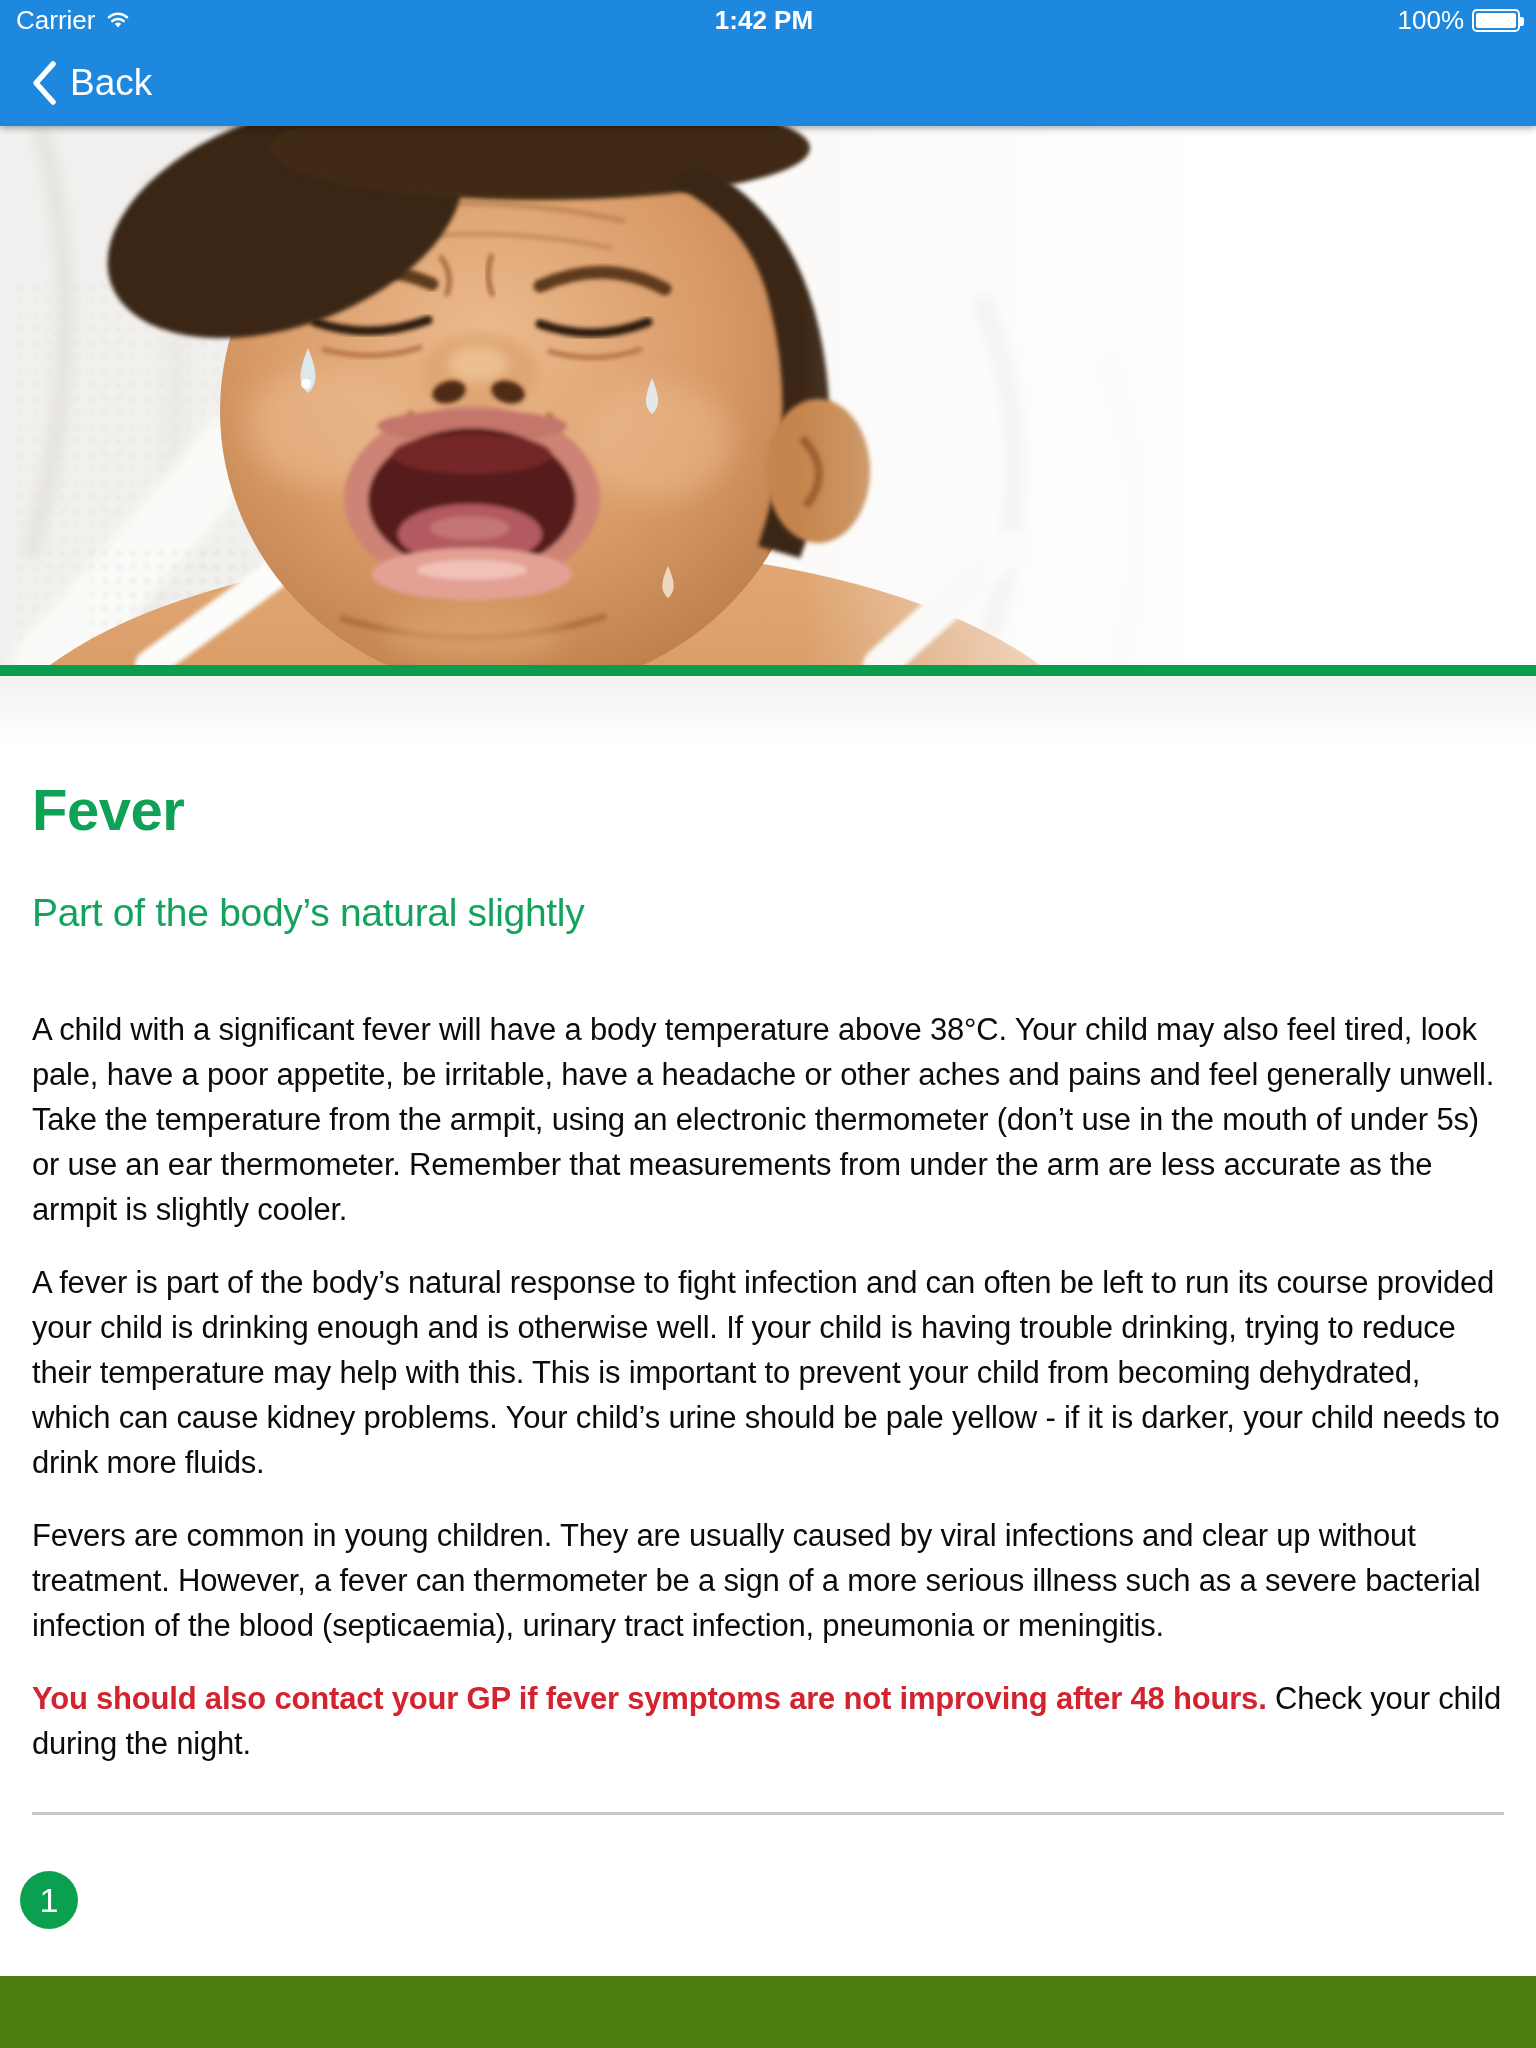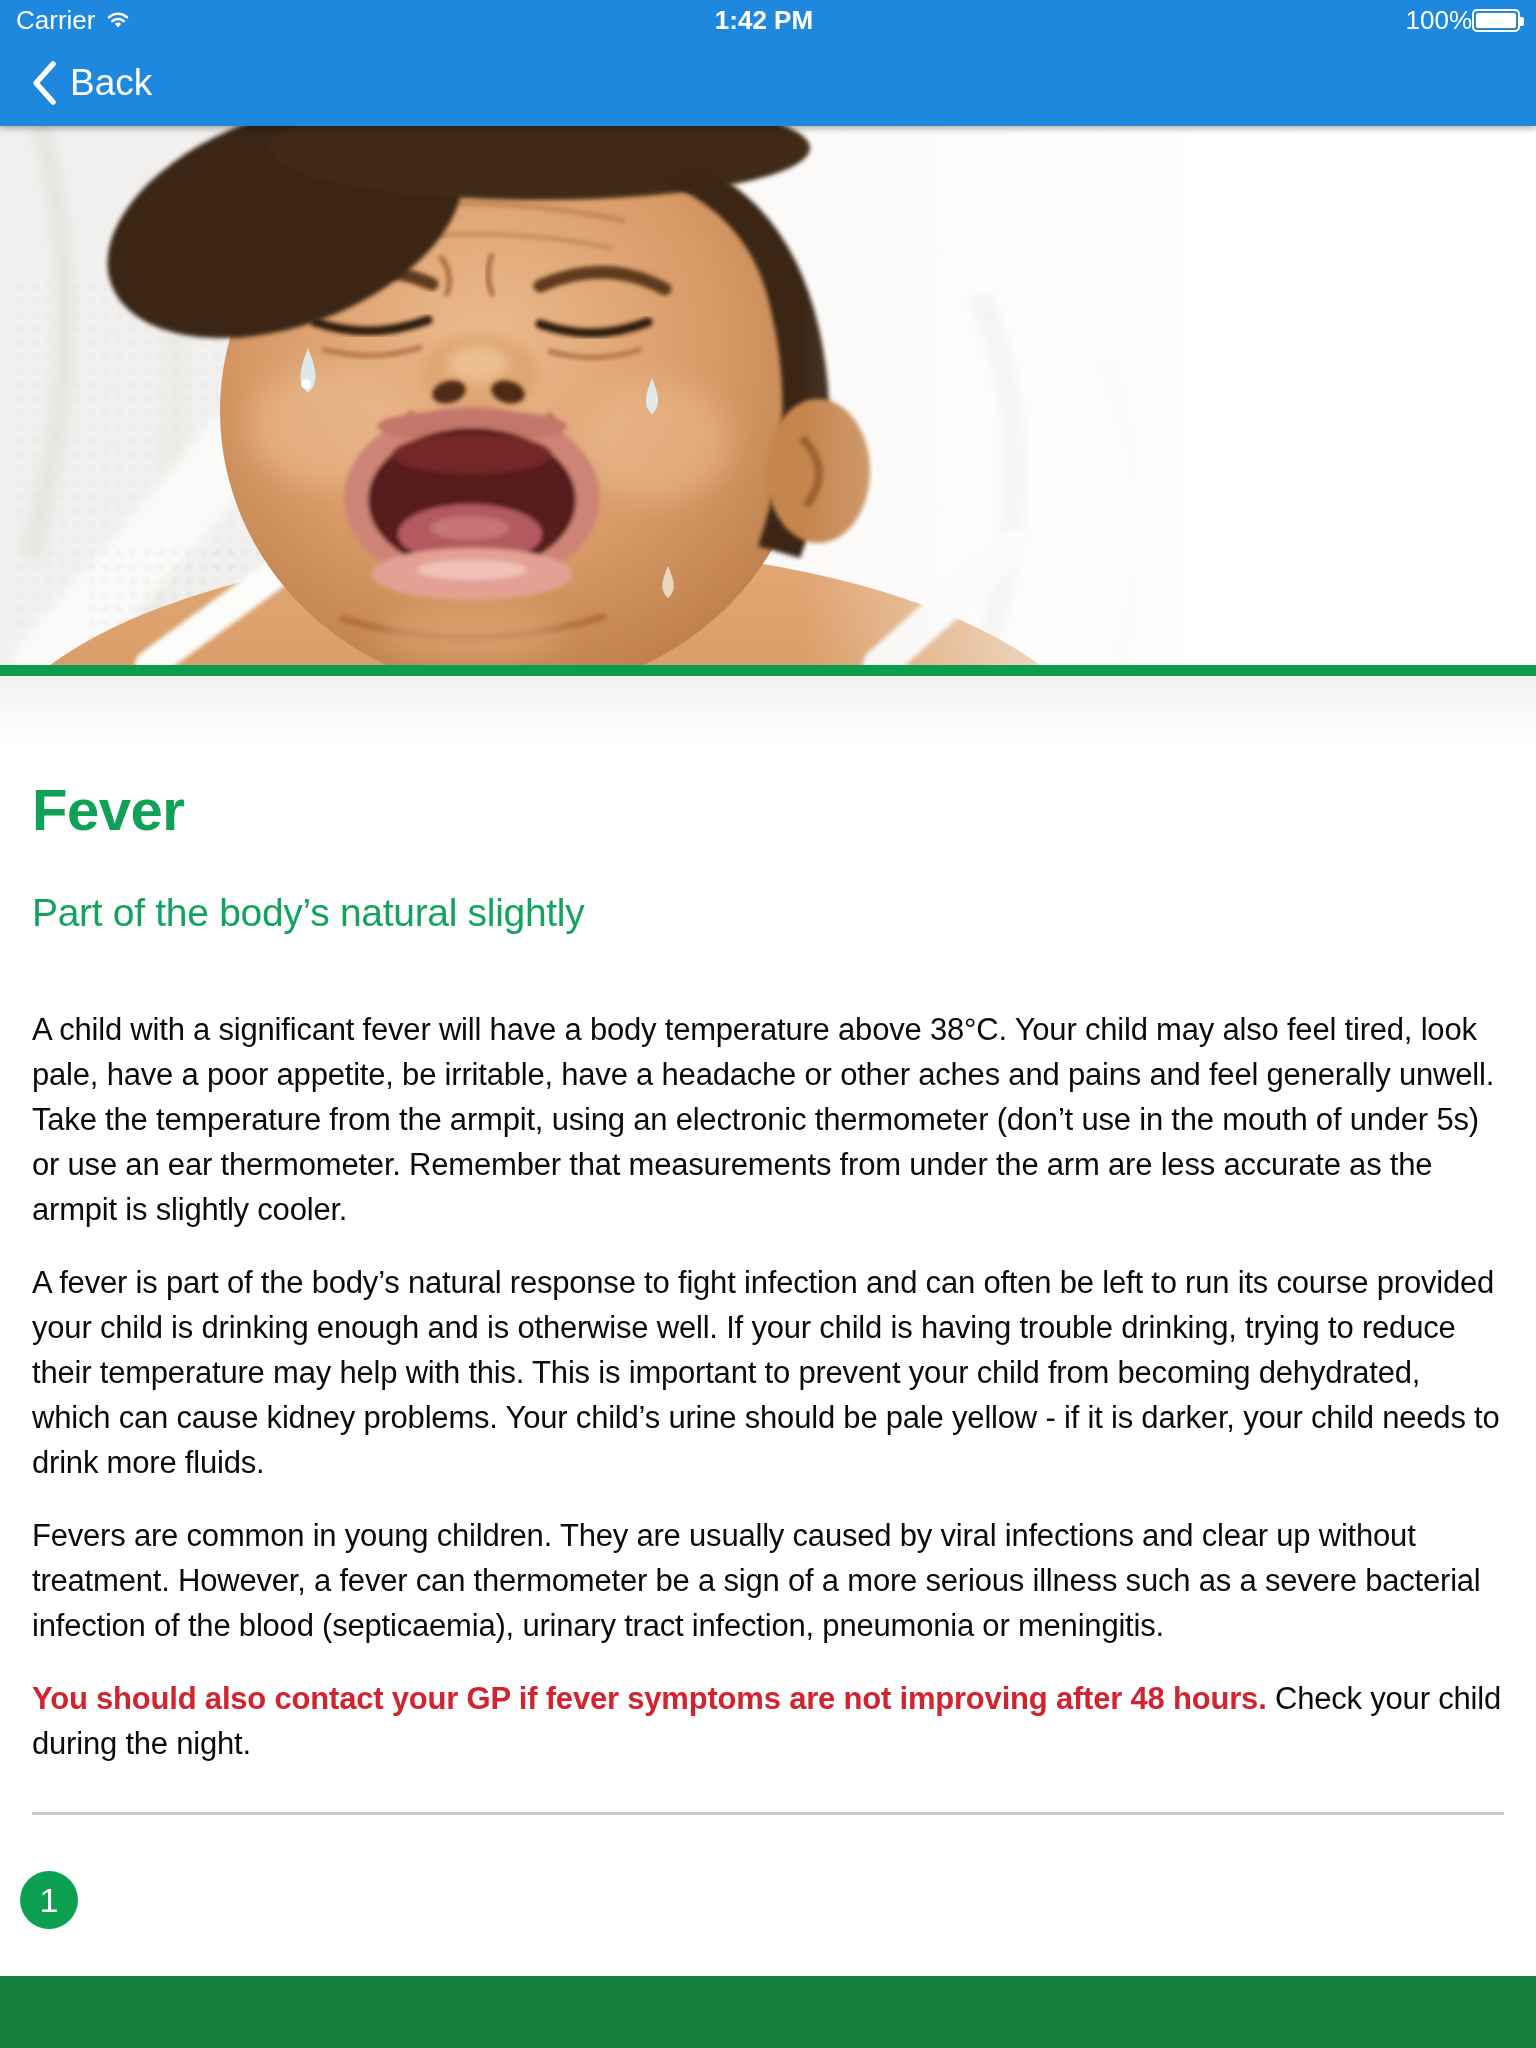--- a/index.html
+++ b/index.html
@@ -2,21 +2,21 @@
 <html><head>
 <meta charset="utf-8">
 <style>
   * { margin: 0; padding: 0; box-sizing: border-box; }
   html, body { width: 1536px; height: 2048px; overflow: hidden; }
   body {
     font-family: "Liberation Sans", "DejaVu Sans", sans-serif;
     background: #ffffff;
     position: relative;
   }
-  .screen { width: 1536px; height: 2048px; position: relative; overflow: hidden; background: #15803d; }
+  .screen { width: 1536px; height: 2048px; position: relative; overflow: hidden; background: #4d7c0f; }
 
   
   .header {
     position: relative;
     width: 100%;
     height: 126px;
     background: #1e87de;
     color: #ffffff;
     z-index: 5;
     box-shadow: 0 2px 7px rgba(0,0,0,0.35);
@@ -28,21 +28,21 @@
     padding: 0 16px;
     position: relative;
     font-size: 26px;
   }
   .status-left { display: flex; align-items: center; gap: 10px; }
   .status-time {
     position: absolute; left: 0; right: 8px; text-align: center;
     font-weight: bold; font-size: 26px;
   }
   .status-right {
-    margin-left: auto; display: flex; align-items: center; 
+    margin-left: auto; display: flex; align-items: center; gap: 8px;
     position: relative; z-index: 2;
   }
   .wifi-icon svg { display: block; }
   .battery {
     width: 48px; height: 23px; border: 2px solid #ffffff; border-radius: 5px;
     position: relative; display: flex; align-items: center; padding: 2px;
   }
   .battery .level { background: #ffffff; border-radius: 2px; height: 15px; width: 40px; }
   .battery .nub {
     position: absolute; right: -6px; top: 6px; width: 4px; height: 9px;

